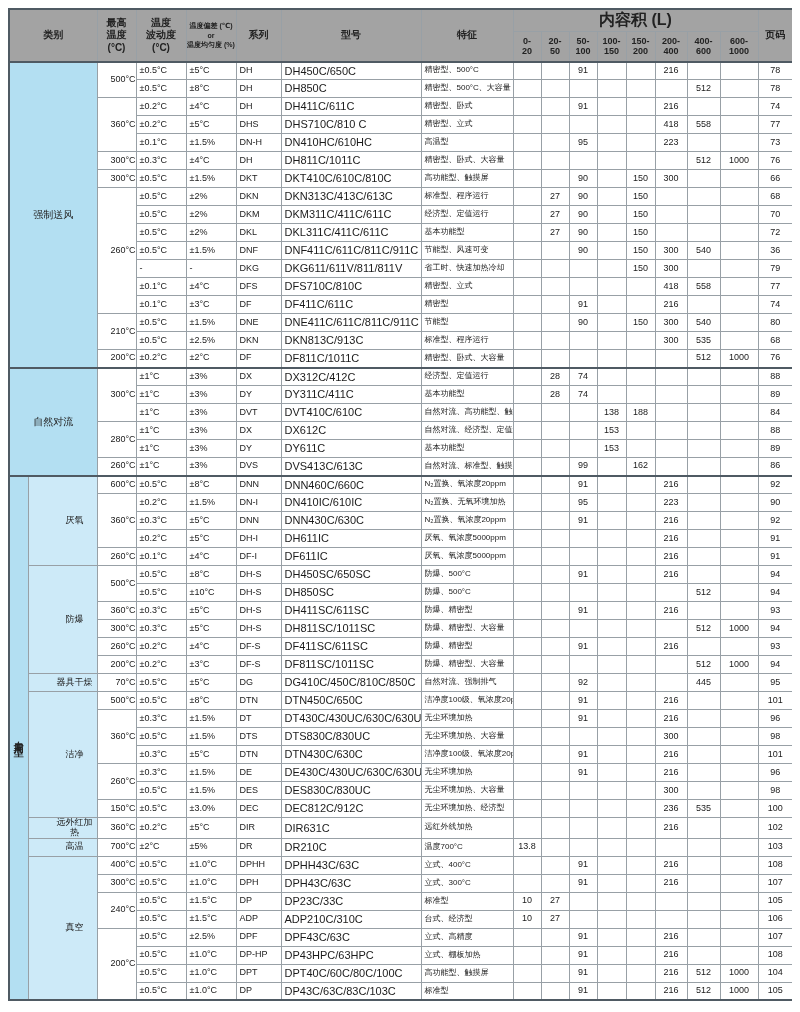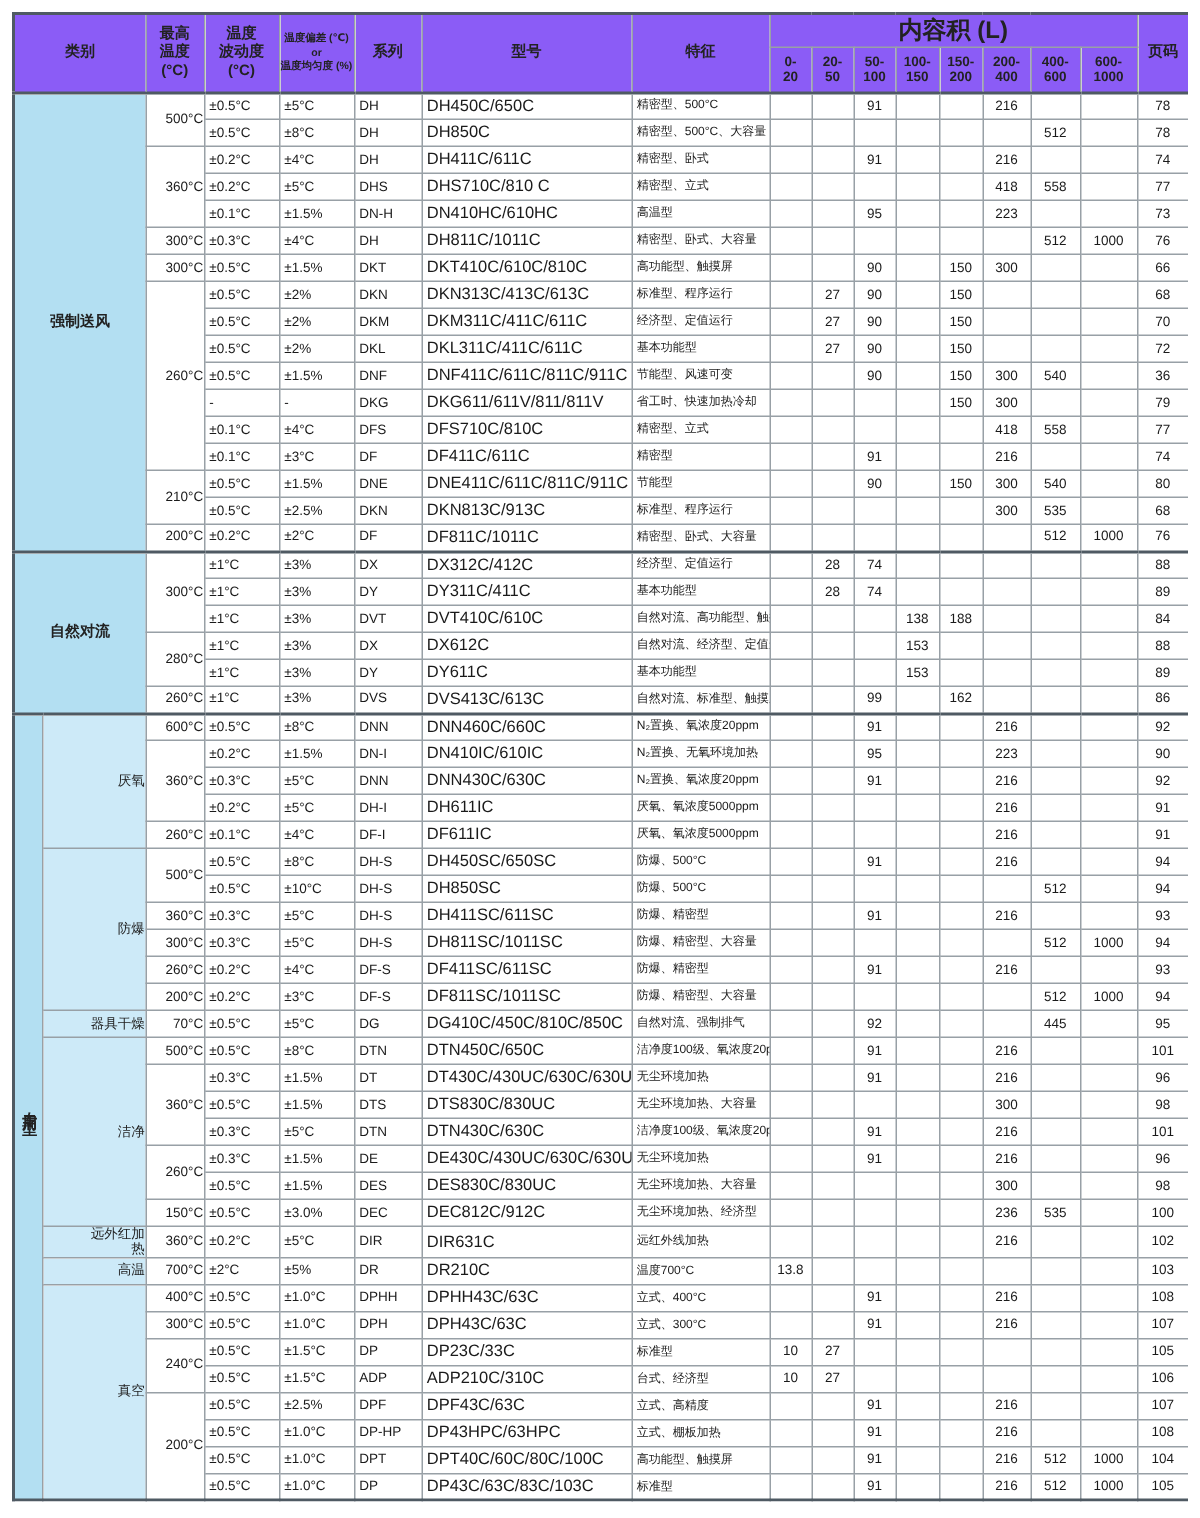--- a/index.html
+++ b/index.html
@@ -1,31 +1,31 @@
 <!DOCTYPE html>
 <html><head>
 <meta charset="utf-8">
 <style>
   html,body{margin:0;padding:0;background:#fff;}
   body{margin:8px;font-family:"Liberation Sans","DejaVu Sans",sans-serif;}
   table{border-collapse:collapse;table-layout:fixed;width:784px;border:2px solid #4f5a63;}
   th,td{border:1px solid #98a0a6;padding:0;overflow:hidden;vertical-align:middle;}
-  thead th{background:#8b5cf6;font-weight:bold;text-align:center;white-space:pre-line;color:#222;}
+  thead th{background:#a3a3a3;font-weight:bold;text-align:center;white-space:pre-line;color:#222;}
   thead tr.hr1{height:20px;}
   thead tr.hr2{height:30px;}
   .h-main{font-size:10px;line-height:1.25;}
   .h-small{font-size:7px;line-height:1.35;}
   .h-vol{font-size:9px;line-height:1.15;}
   .h-group{font-size:16px;}
   tbody tr{height:18px;}
   tbody td{font-size:9px;line-height:1.1;color:#1a1a1a;}
-  .cat{background:#b3dff2;text-align:center;font-weight:bold;font-size:10px;color:#222;}
+  .cat{background:#b3dff2;text-align:center;font-weight:normal;font-size:10px;color:#222;}
   .strip{background:#b3dff2;font-weight:bold;font-size:10px;color:#222;text-align:center;
          writing-mode:vertical-lr;text-orientation:upright;letter-spacing:3px;}
-  .sub{background:#cdeaf8;text-align:right;font-size:9px;color:#222;padding-left:24px;}
+  .sub{background:#cdeaf8;text-align:center;font-size:9px;color:#222;padding-left:24px;}
   .temp{text-align:right;}
   .txt{text-align:left;padding-left:3px;white-space:nowrap;}
   .model{font-size:11px;}
   .feat{font-size:8px;margin-top:24px;}
   .num{text-align:center;}
   tr.sec-start>td{border-top:2px solid #4f5a63;}
   tr.grp-start>td{border-top:1px solid #6e7b85;}
   thead tr.hr2 th{border-bottom:1px solid #4f5a63;}
 </style>
 </head>

